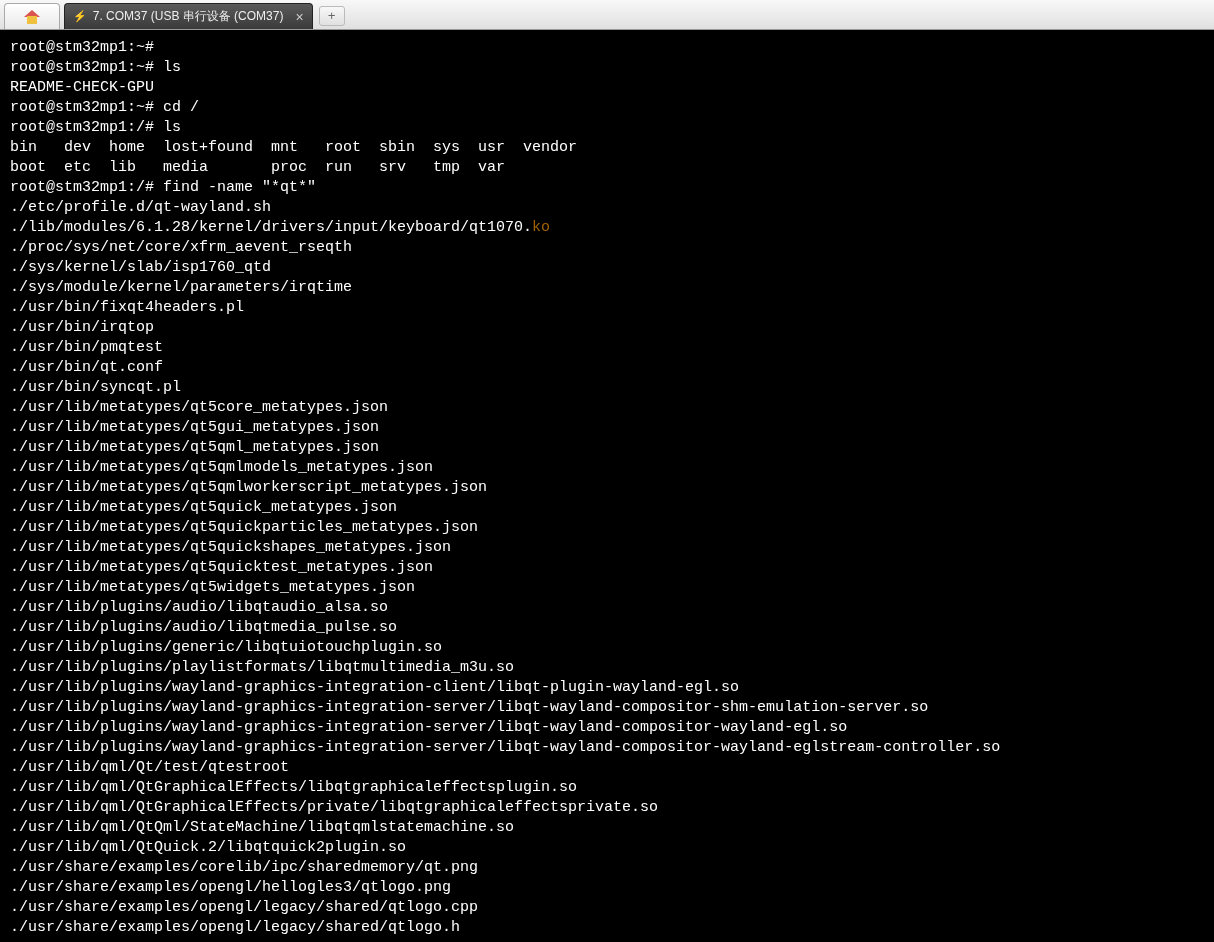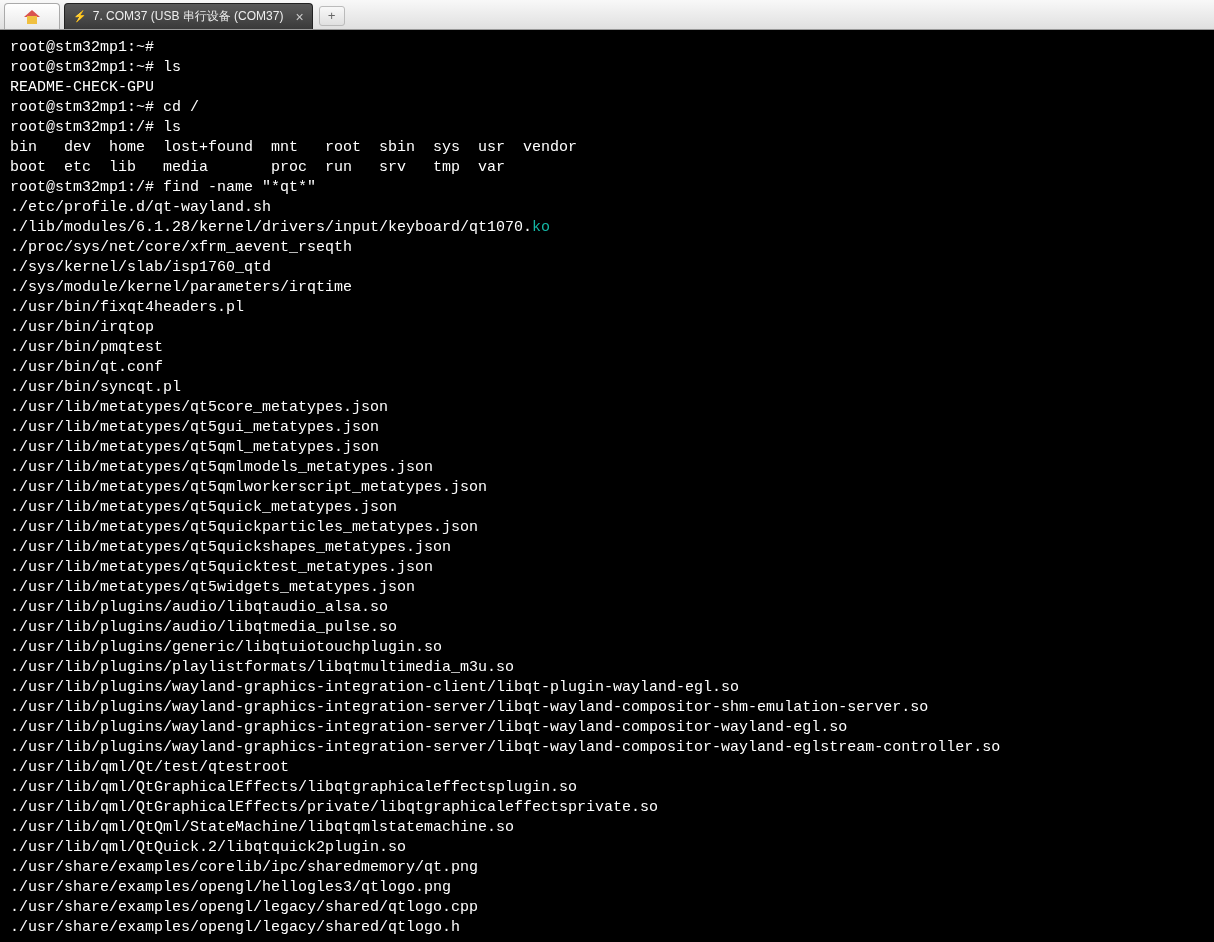--- a/index.html
+++ b/index.html
@@ -99,21 +99,21 @@
   }
   .terminal {
     background: #000;
     color: #fff;
     padding: 8px 10px;
     font-size: 15px;
     line-height: 20px;
     white-space: pre;
     font-family: "Consolas", "Courier New", monospace;
   }
-  .ko { color: #14b8a6; font-family: Liberation Mono, monospace; }
+  .ko { color: #a16207; font-family: Liberation Mono, monospace; }
 </style>
 </head>
 <body>
 
 <div class="tab-bar">
   <div class="home-tab">
     <span class="home-icon"></span>
   </div>
   <div class="active-tab">
     <span class="lightning-icon">⚡</span>

